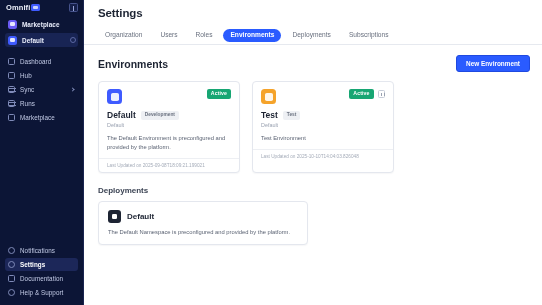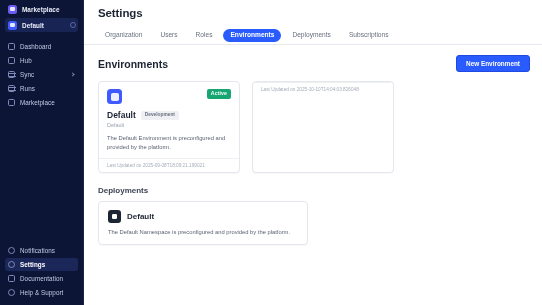--- a/index.html
+++ b/index.html
@@ -220,20 +220,27 @@
   .proc-name { font-size: 8px; font-weight: 700; color: #1d2433; }
   .proc-desc { font-size: 5.8px; color: #5b6373; }
 </style>
 </head>
 <body>
 
 <div id="app">
 
   <aside class="sidebar">
 
+    <div class="sb-top">
+      <div class="logo-wrap">
+        <span class="logo-text">Omnifi</span>
+        <span class="logo-mark"></span>
+      </div>
+      <div class="collapse-btn"></div>
+    </div>
 
     <div class="sb-acct">
       <div class="acct-row">
         <span class="acct-ic purple"></span>
         <span class="acct-lbl">Marketplace</span>
       </div>
       <div class="acct-row sel">
         <span class="acct-ic blue"></span>
         <span class="acct-lbl">Default</span>
         <span class="gear-ic"></span>
@@ -320,20 +327,35 @@
               <span class="env-name">Default</span>
               <span class="badge-type">Development</span>
             </div>
             <div class="env-sub">Default</div>
             <div class="env-desc">The Default Environment is preconfigured and provided by the platform.</div>
           </div>
           <div class="env-foot">Last Updated on 2025-09-08T18:09:21.199021</div>
         </div>
 
         <div class="env-card">
+          <div class="env-body">
+            <div class="env-top">
+              <span class="env-ic orange"></span>
+              <div class="env-top-right">
+                <span class="badge-active">Active</span>
+                <span class="trash-ic"></span>
+              </div>
+            </div>
+            <div class="env-name-row">
+              <span class="env-name">Test</span>
+              <span class="badge-type">Test</span>
+            </div>
+            <div class="env-sub">Default</div>
+            <div class="env-desc">Test Environment</div>
+          </div>
           <div class="env-foot">Last Updated on 2025-10-10T14:04:03.826048</div>
         </div>
 
       </div>
 
       <div class="proc-title">Deployments</div>
 
       <div class="proc-card">
         <div class="proc-head">
           <span class="proc-ic"></span>

